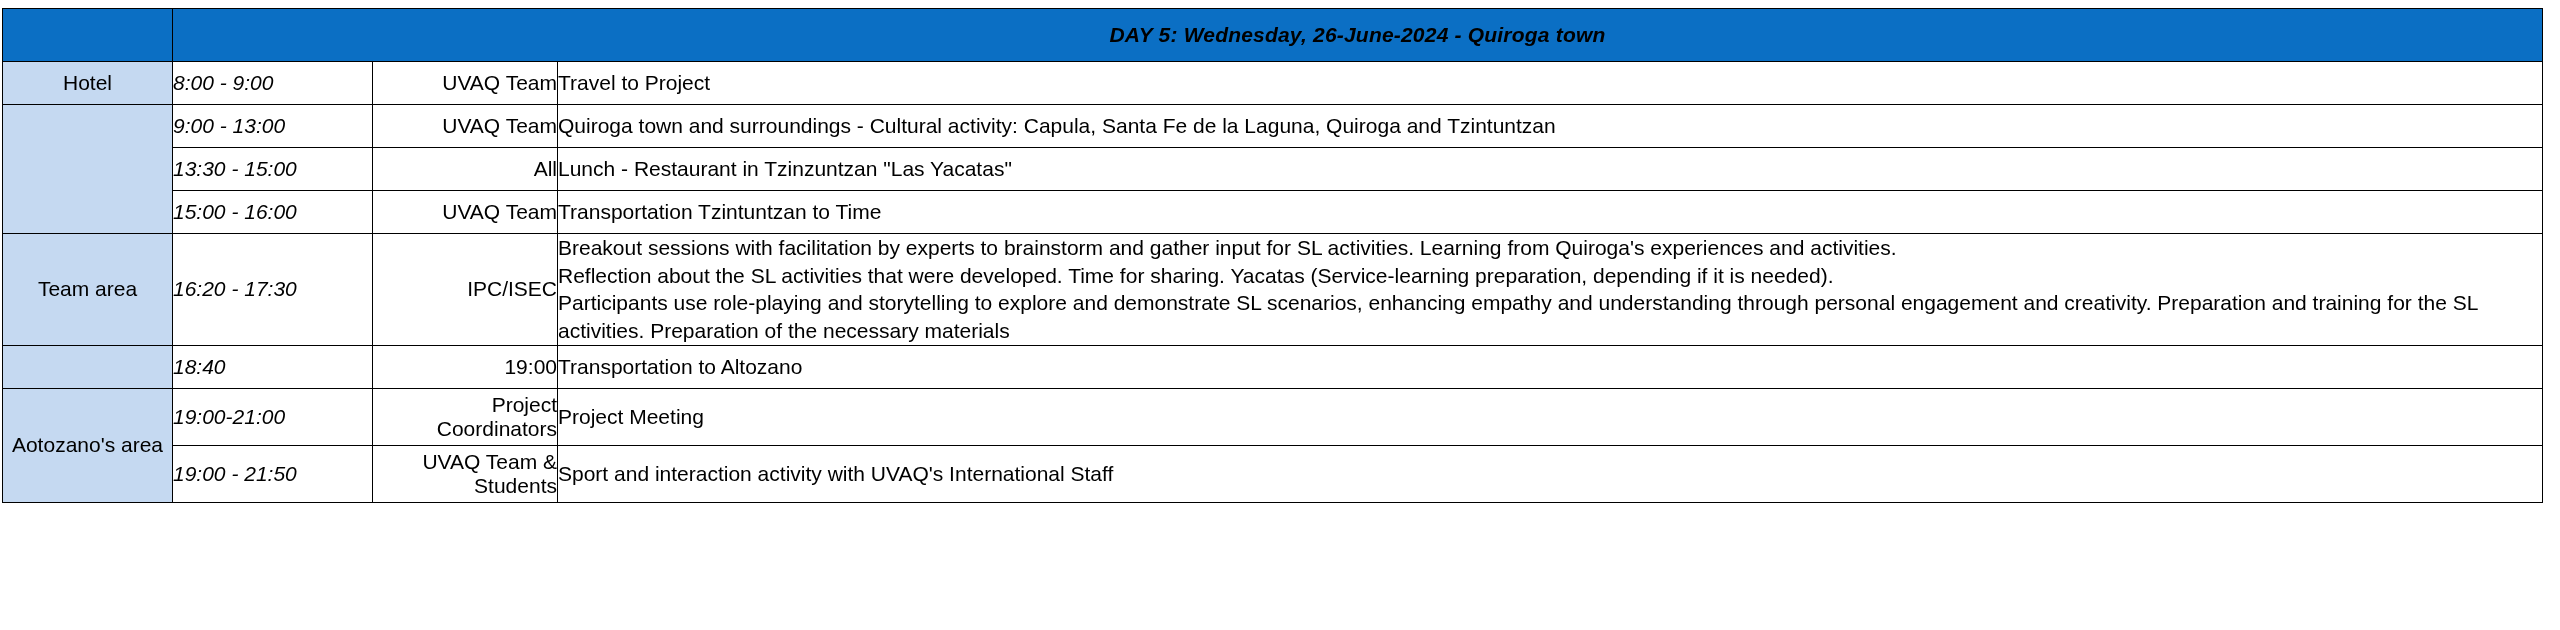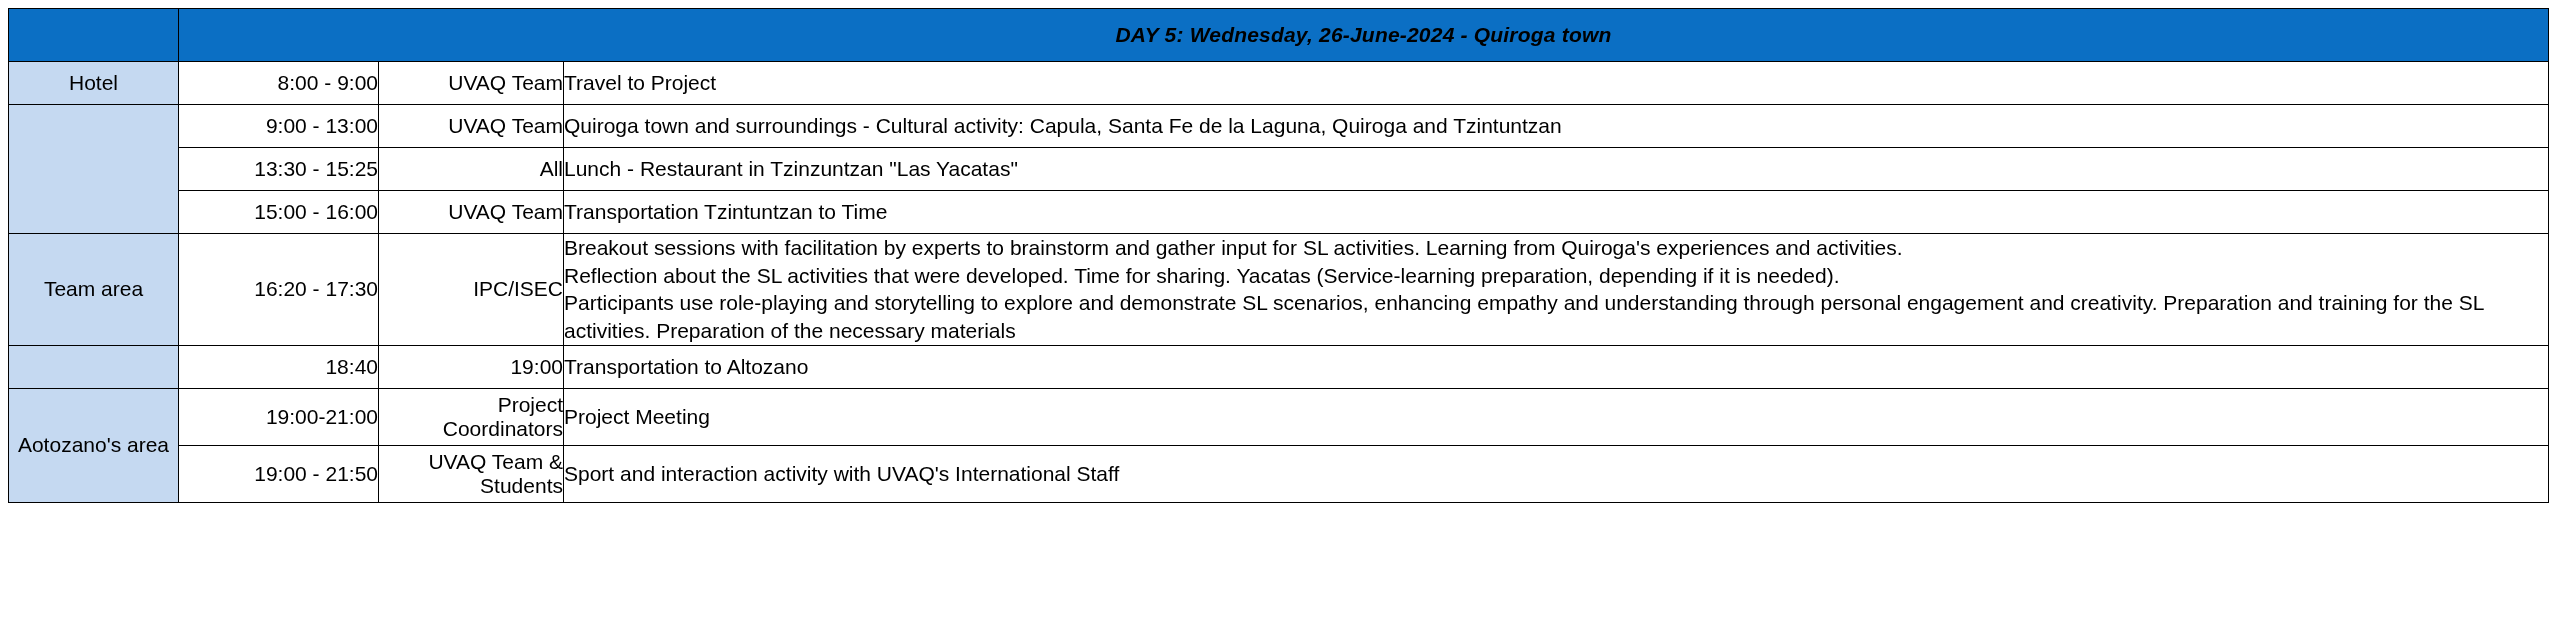--- a/index.html
+++ b/index.html
@@ -7,21 +7,21 @@
     padding: 0;
     background: #ffffff;
   }
   body {
     font-family: "Liberation Sans", sans-serif;
     width: 2560px;
     height: 630px;
     overflow: hidden;
   }
   .sheet {
-    padding: 8px 0 0 8px;
+    padding: 8px 0 0 2px;
     box-sizing: border-box;
   }
   table.schedule {
     border-collapse: collapse;
     table-layout: fixed;
     width: 2540px;
   }
   table.schedule td {
     border: 1.5px solid #000000;
     vertical-align: middle;
@@ -54,22 +54,23 @@
   .loc-cell {
     background: #c5d9f1;
     text-align: center;
     font-size: 21px;
     line-height: 1.15;
   }
   .loc-blank {
     background: #c5d9f1;
   }
   .time-cell {
-    text-align: right;
+    text-align: left;
     white-space: nowrap;
+    font-style: italic;
   }
   .who-cell {
     text-align: right;
     line-height: 1.15;
   }
   .desc-cell {
     text-align: left;
     padding: 4px 0 4px 8px;
     line-height: 1.32;
   }
@@ -101,21 +102,21 @@
         <td class="desc-cell">Travel to Project</td>
       </tr>
 
       <tr class="row-std">
         <td class="loc-blank" rowspan="3"></td>
         <td class="time-cell">9:00 - 13:00</td>
         <td class="who-cell">UVAQ Team</td>
         <td class="desc-cell">Quiroga town and surroundings - Cultural activity: Capula, Santa Fe de la Laguna, Quiroga and Tzintuntzan</td>
       </tr>
       <tr class="row-std">
-        <td class="time-cell">13:30 - 15:25</td>
+        <td class="time-cell">13:30 - 15:00</td>
         <td class="who-cell">All</td>
         <td class="desc-cell">Lunch - Restaurant in Tzinzuntzan "Las Yacatas"</td>
       </tr>
       <tr class="row-std">
         <td class="time-cell">15:00 - 16:00</td>
         <td class="who-cell">UVAQ Team</td>
         <td class="desc-cell">Transportation Tzintuntzan to Time</td>
       </tr>
 
       <tr class="row-tall">

